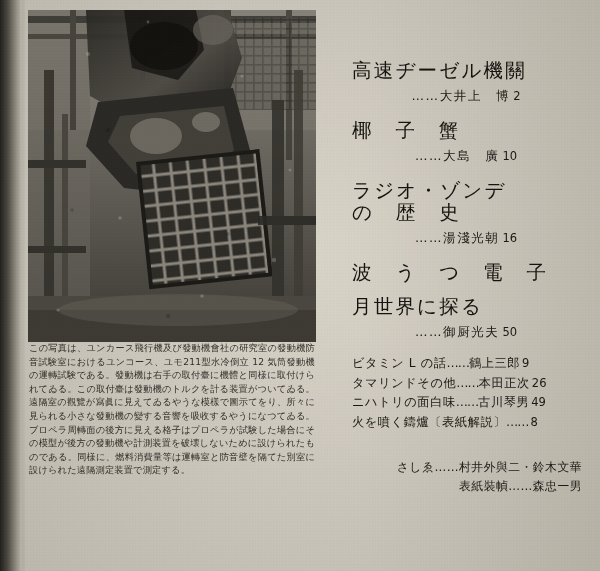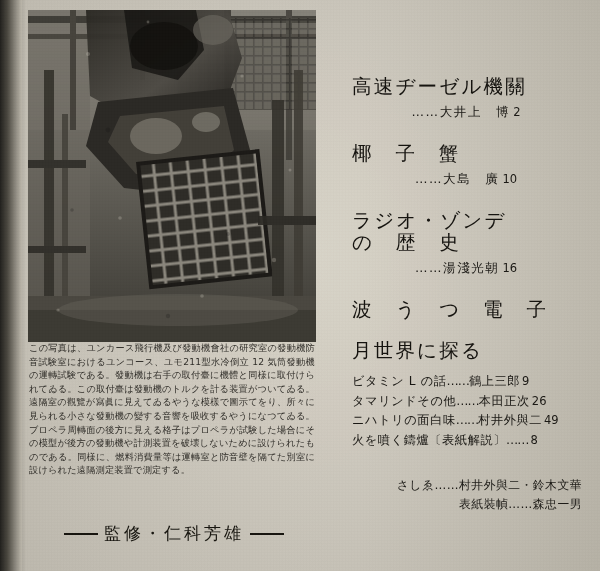--- a/index.html
+++ b/index.html
@@ -97,21 +97,20 @@
 
   .feature {
     margin-bottom: 9px;
   }
   .feature .title {
     font-size: 19.5px;
     letter-spacing: 2.2px;
     color: #15130f;
     line-height: 25px;
     white-space: nowrap;
-    margin-top: 16px;
   }
   .feature .title.second-line {
     margin-top: -3px;
   }
   .feature .byline {
     font-size: 12.5px;
     letter-spacing: 1.6px;
     color: #1a1814;
     text-align: center;
     line-height: 25px;
@@ -269,23 +268,20 @@
         <circle cx="80" cy="120" r="2.4"></circle>
           <circle cx="200" cy="224" r="2"></circle>
         <circle cx="140" cy="306" r="2.2"></circle>
           <circle cx="44" cy="200" r="1.8"></circle>
       </g>
     </svg>
   </div>
 
   <div class="caption">この写真は、ユンカース飛行機及び發動機會社の研究室の發動機防音試験室におけるユンコース、ユモ211型水冷倒立 12 気筒發動機の運轉試験である。發動機は右手の取付臺に機體と同様に取付けられてゐる。この取付臺は發動機のトルクを計る装置がついてゐる。遠隔室の觀覽が寫眞に見えてゐるやうな模樣で圖示てをり、所々に見られる小さな發動機の變する音響を吸收するやうになつてゐる。ブロペラ周轉面の後方に見える格子はプロペラが試験した場合にその模型が後方の發動機や計測装置を破壊しないために設けられたものである。同様に、燃料消費量等は運轉室と防音壁を隔てた別室に設けられた遠隔測定装置で測定する。</div>
 
-  <div class="supervisor">
-    <span class="rule"></span><span>監修・仁科芳雄</span><span class="rule"></span>
-  </div>
 
 </div>
 
 <div class="right-col">
 
   <div class="feature">
     <div class="title">高速ヂーゼル機關</div>
     <div class="byline"><span>……大井上　博</span><span class="pg">2</span></div>
   </div>
 
@@ -300,26 +296,27 @@
     <div class="byline"><span>……湯淺光朝</span><span class="pg">16</span></div>
   </div>
 
 
   <div class="feature">
     <div class="title">波　う　つ　電　子</div>
   </div>
 
   <div class="feature">
     <div class="title">月世界に探る</div>
+    <div class="byline"><span>……御厨光夫</span><span class="pg">50</span></div>
   </div>
 
   <div class="short-list">
     <div class="short-row"><span>ビタミン L の話</span><span class="dots">……</span><span>鶴上三郎</span><span class="pg">9</span></div>
     <div class="short-row"><span>タマリンドその他</span><span class="dots">……</span><span>本田正次</span><span class="pg">26</span></div>
-    <div class="short-row"><span>ニハトリの面白味</span><span class="dots">……</span><span>村井外與二</span><span class="pg">49</span></div>
+    <div class="short-row"><span>ニハトリの面白味</span><span class="dots">……</span><span>古川琴男</span><span class="pg">49</span></div>
     <div class="short-row"><span>火を噴く鑄爐〔表紙解説〕</span><span class="dots">……</span><span></span><span class="pg">8</span></div>
   </div>
 
   <div class="credits">
     <div class="credit-row"><span>さしゑ</span><span class="dots">……</span><span>村井外與二・鈴木文華</span></div>
     <div class="credit-row"><span>表紙裝幀</span><span class="dots">……</span><span>森忠一男</span></div>
   </div>
 
 </div>
 

